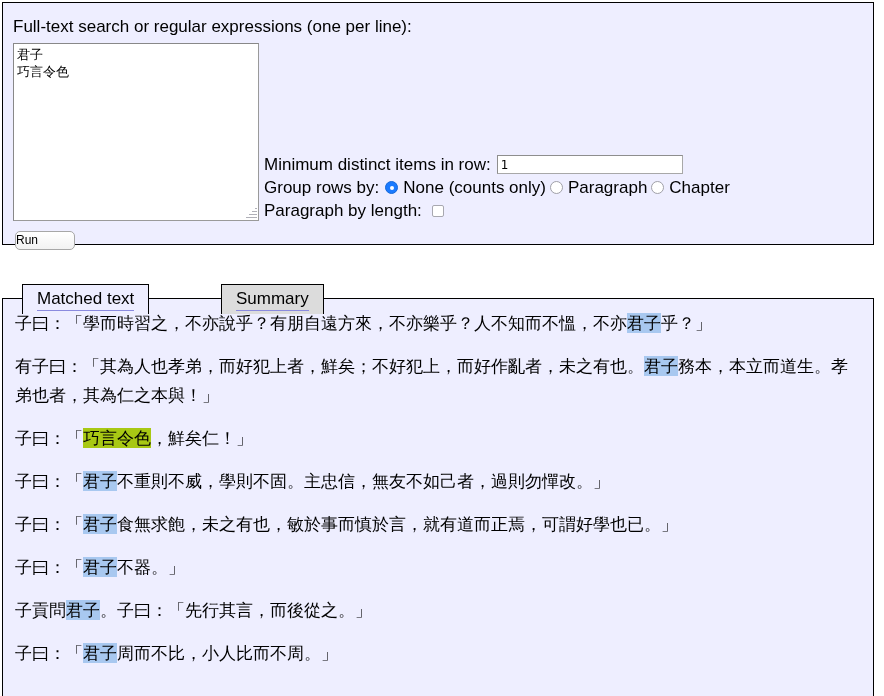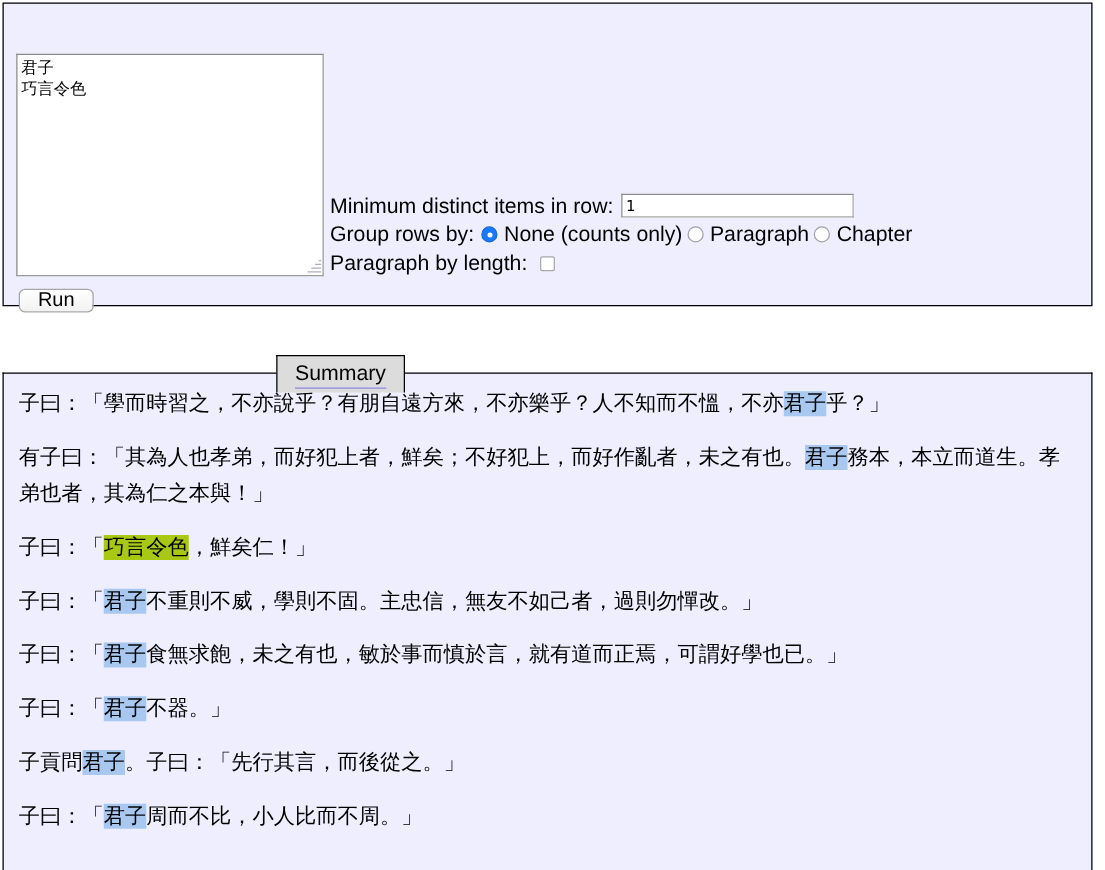--- a/index.html
+++ b/index.html
@@ -79,23 +79,23 @@
     position: absolute;
     left: 12px;
     top: 228px;
     width: 60px;
     height: 19px;
     box-sizing: border-box;
     background: linear-gradient(#ffffff, #f2f2f2);
     border: 1px solid #a7a7a7;
     border-radius: 5px;
     font-family: "Liberation Sans", sans-serif;
-    font-size: 16px;
+    font-size: 12px;
     line-height: 17px;
-    text-align: center;
+    text-align: left;
     color: #000;
     padding: 0;
     cursor: default;
   }
 
   
   .options {
     position: absolute;
     left: 261px;
     top: 150px;
@@ -223,20 +223,21 @@
     letter-spacing: 0px;
   }
   .hl-blue { background: #a8c8f0; }
   .hl-green { background: #a8c814; }
 </style>
 </head>
 <body>
 
 <div class="query-panel">
 
+  <div class="query-legend">Full-text search or regular expressions (one per line):</div>
 
   <textarea class="search-textarea" placeholder="" style="">君子
 巧言令色</textarea>
 
   <div class="resize-grip">
     <i></i>
       <i></i>
       <i></i>
       <i></i>
   </div>
@@ -270,20 +271,23 @@
 
     <div class="opt-row">
       <span class="opt-label">Paragraph by length:</span>
       <span class="checkbox"></span>
     </div>
 
   </div>
 </div>
 
 <div class="tabbar">
+  <div class="tab active">
+    <span>Matched text</span>
+  </div>
   <div class="tab inactive">
     <span>Summary</span>
   </div>
 </div>
 
 <div class="results-panel" id="results-panel">
     <div class="match-row"><span>子曰：「學而時習之，不亦說乎？有朋自遠方來，不亦樂乎？人不知而不慍，不亦</span><span class="hl-blue">君子</span><span>乎？」</span></div>
     <div class="match-row"><span>有子曰：「其為人也孝弟，而好犯上者，鮮矣；不好犯上，而好作亂者，未之有也。</span><span class="hl-blue">君子</span><span>務本，本立而道生。孝弟也者，其為仁之本與！」</span></div>
     <div class="match-row"><span>子曰：「</span><span class="hl-green">巧言令色</span><span>，鮮矣仁！」</span></div>
     <div class="match-row"><span>子曰：「</span><span class="hl-blue">君子</span><span>不重則不威，學則不固。主忠信，無友不如己者，過則勿憚改。」</span></div>

